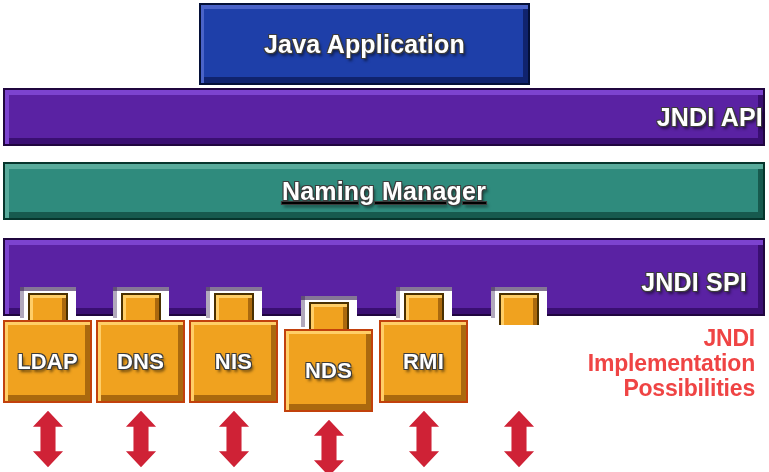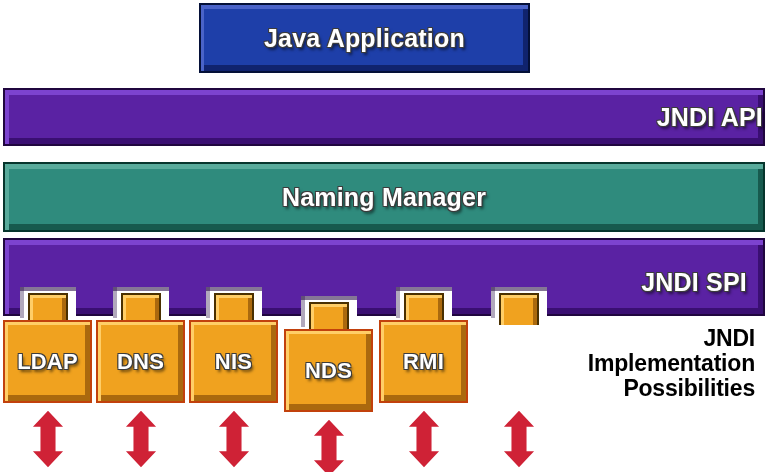--- a/index.html
+++ b/index.html
@@ -22,21 +22,21 @@
     text-shadow:
       -1px -1px 0 #3c3c3c, 1px -1px 0 #3c3c3c,
       -1px  1px 0 #3c3c3c, 1px  1px 0 #3c3c3c,
        2px  3px 3px rgba(0,0,0,0.55);
     letter-spacing: 0.2px;
     white-space: nowrap;
   }
   
   .java-box {
     position: absolute;
-    left: 199px; top: 3px; width: 331px; height: 70px;
+    left: 199px; top: 3px; width: 331px; height: 82px;
     background: var(--blue, #1e3fa9);
     border: 2px solid #041038;
     box-shadow: inset 3px 4px 0 #4a63c8, inset -5px -6px 0 #10236e;
     display: flex; align-items: center; justify-content: center;
     font-size: 25px;
   }
   
   .bar {
     position: absolute;
     left: 3px; width: 762px;
@@ -47,21 +47,21 @@
     background: var(--purple, #5a22a3);
     border: 2px solid #20063f;
     box-shadow: inset 4px 5px 0 #7c43cf, inset -5px -6px 0 #3a0f72;
   }
   .bar-teal {
     background: var(--teal, #2f8b7d);
     border: 2px solid #06352c;
     box-shadow: inset 4px 5px 0 #58ab9b, inset -5px -6px 0 #175a4e;
   }
   .api-bar   { top: 88px;  height: 58px; justify-content: flex-end; padding-right: 0; }
-  .naming-bar{ top: 162px; height: 70px; justify-content: center; }
+  .naming-bar{ top: 162px; height: 58px; justify-content: center; text-decoration: underline; }
   .spi-bar   { top: 238px; height: 78px; justify-content: flex-end;
                padding-right: 16px; padding-top: 10px; z-index: 1; }
   
   .prov {
     position: absolute; top: 0; width: 89px; height: 472px; z-index: 2;
   }
   .p0 { left: 3px; }  .p1 { left: 96px; }  .p2 { left: 189px; }
   .p3 { left: 284px; margin-top: 9px; } .p4 { left: 379px; } .p5 { left: 474px; }
   .notch {
     position: absolute; left: 50%; margin-left: -28px;
@@ -89,21 +89,21 @@
   .arrow {
     position: absolute; left: 50%; margin-left: -16px;
     top: 409px; width: 32px; height: 60px;
     fill: var(--red, #cf2236);
   }
   
   .impl-note {
     position: absolute; right: 14px; top: 326px;
     text-align: right;
     font-size: 23px; font-weight: bold; line-height: 25px;
-    color: #000000; letter-spacing: -0.2px;
+    color: #ef4444; letter-spacing: -0.2px;
     z-index: 3;
   }
 </style>
 </head>
 <body>
 
 <div class="stage">
 
   <div class="java-box">
     <span class="light-label">Java Application</span>

